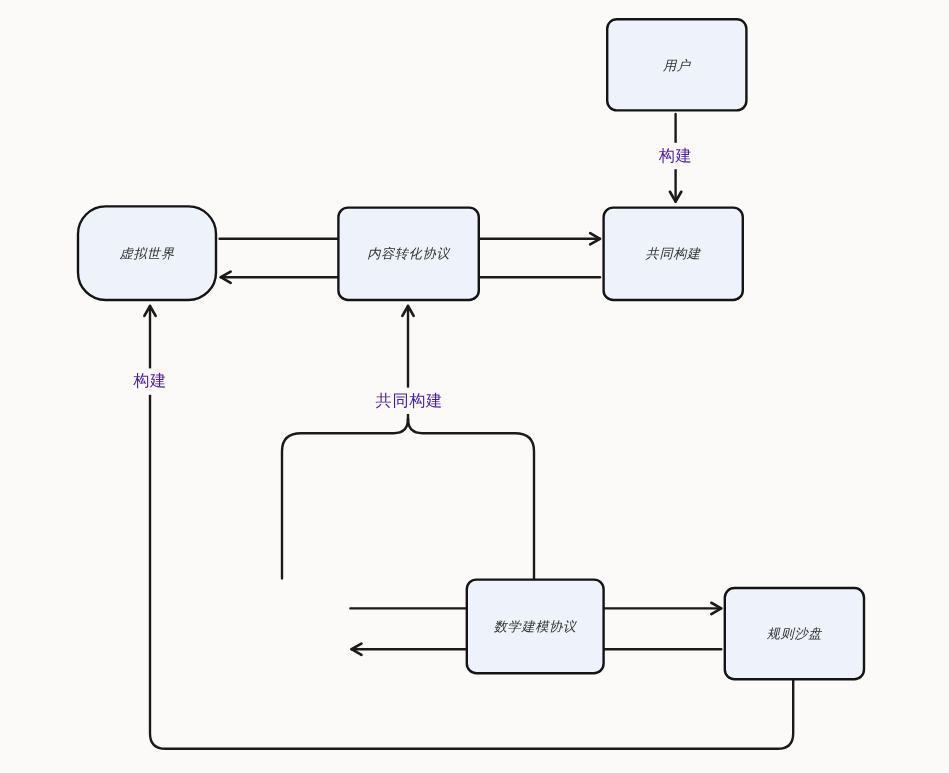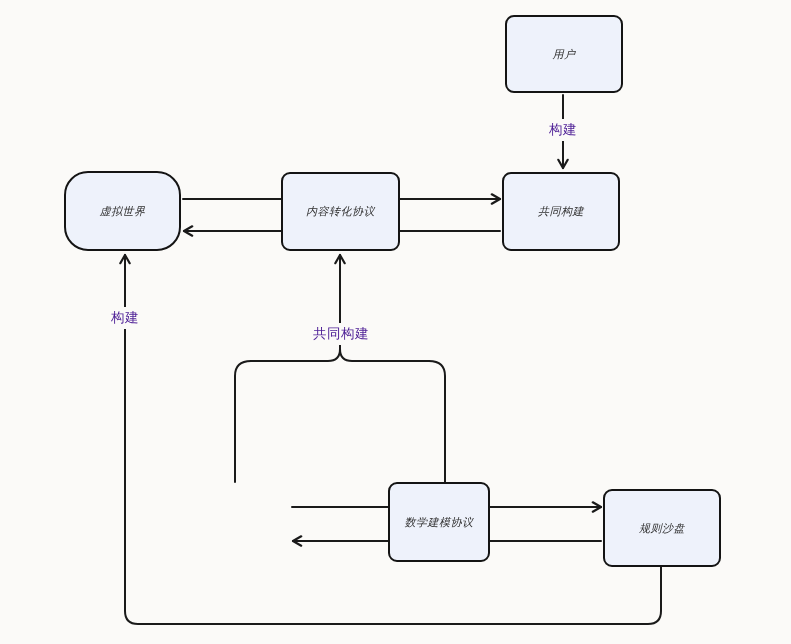--- a/index.html
+++ b/index.html
@@ -47,21 +47,21 @@
     white-space:nowrap;
     z-index:3;
     text-align:center;
   }
   
   .n-user{left:505px;top:15px;width:118px;height:78px;}
   .n-virtual{left:64px;top:171px;width:117px;height:80px;border-radius:24px;}
   .n-content{left:281px;top:172px;width:119px;height:79px;}
   .n-real{left:502px;top:172px;width:118px;height:79px;}
   .n-ai{left:173px;top:482px;width:117px;height:80px;}
-  .n-math{left:388px;top:482px;width:102px;height:80px;text-align:right;}
+  .n-math{left:388px;top:482px;width:116px;height:80px;text-align:right;}
   .n-sandbox{left:603px;top:489px;width:118px;height:78px;}
   
   .l-user-build{left:563px;top:130px;}
   .l-co-build{left:341px;top:314px;margin-top:20px;}
   .l-loop-build{left:125px;top:318px;}
 </style>
 </head>
 <body>
 
 <div class="canvas">

